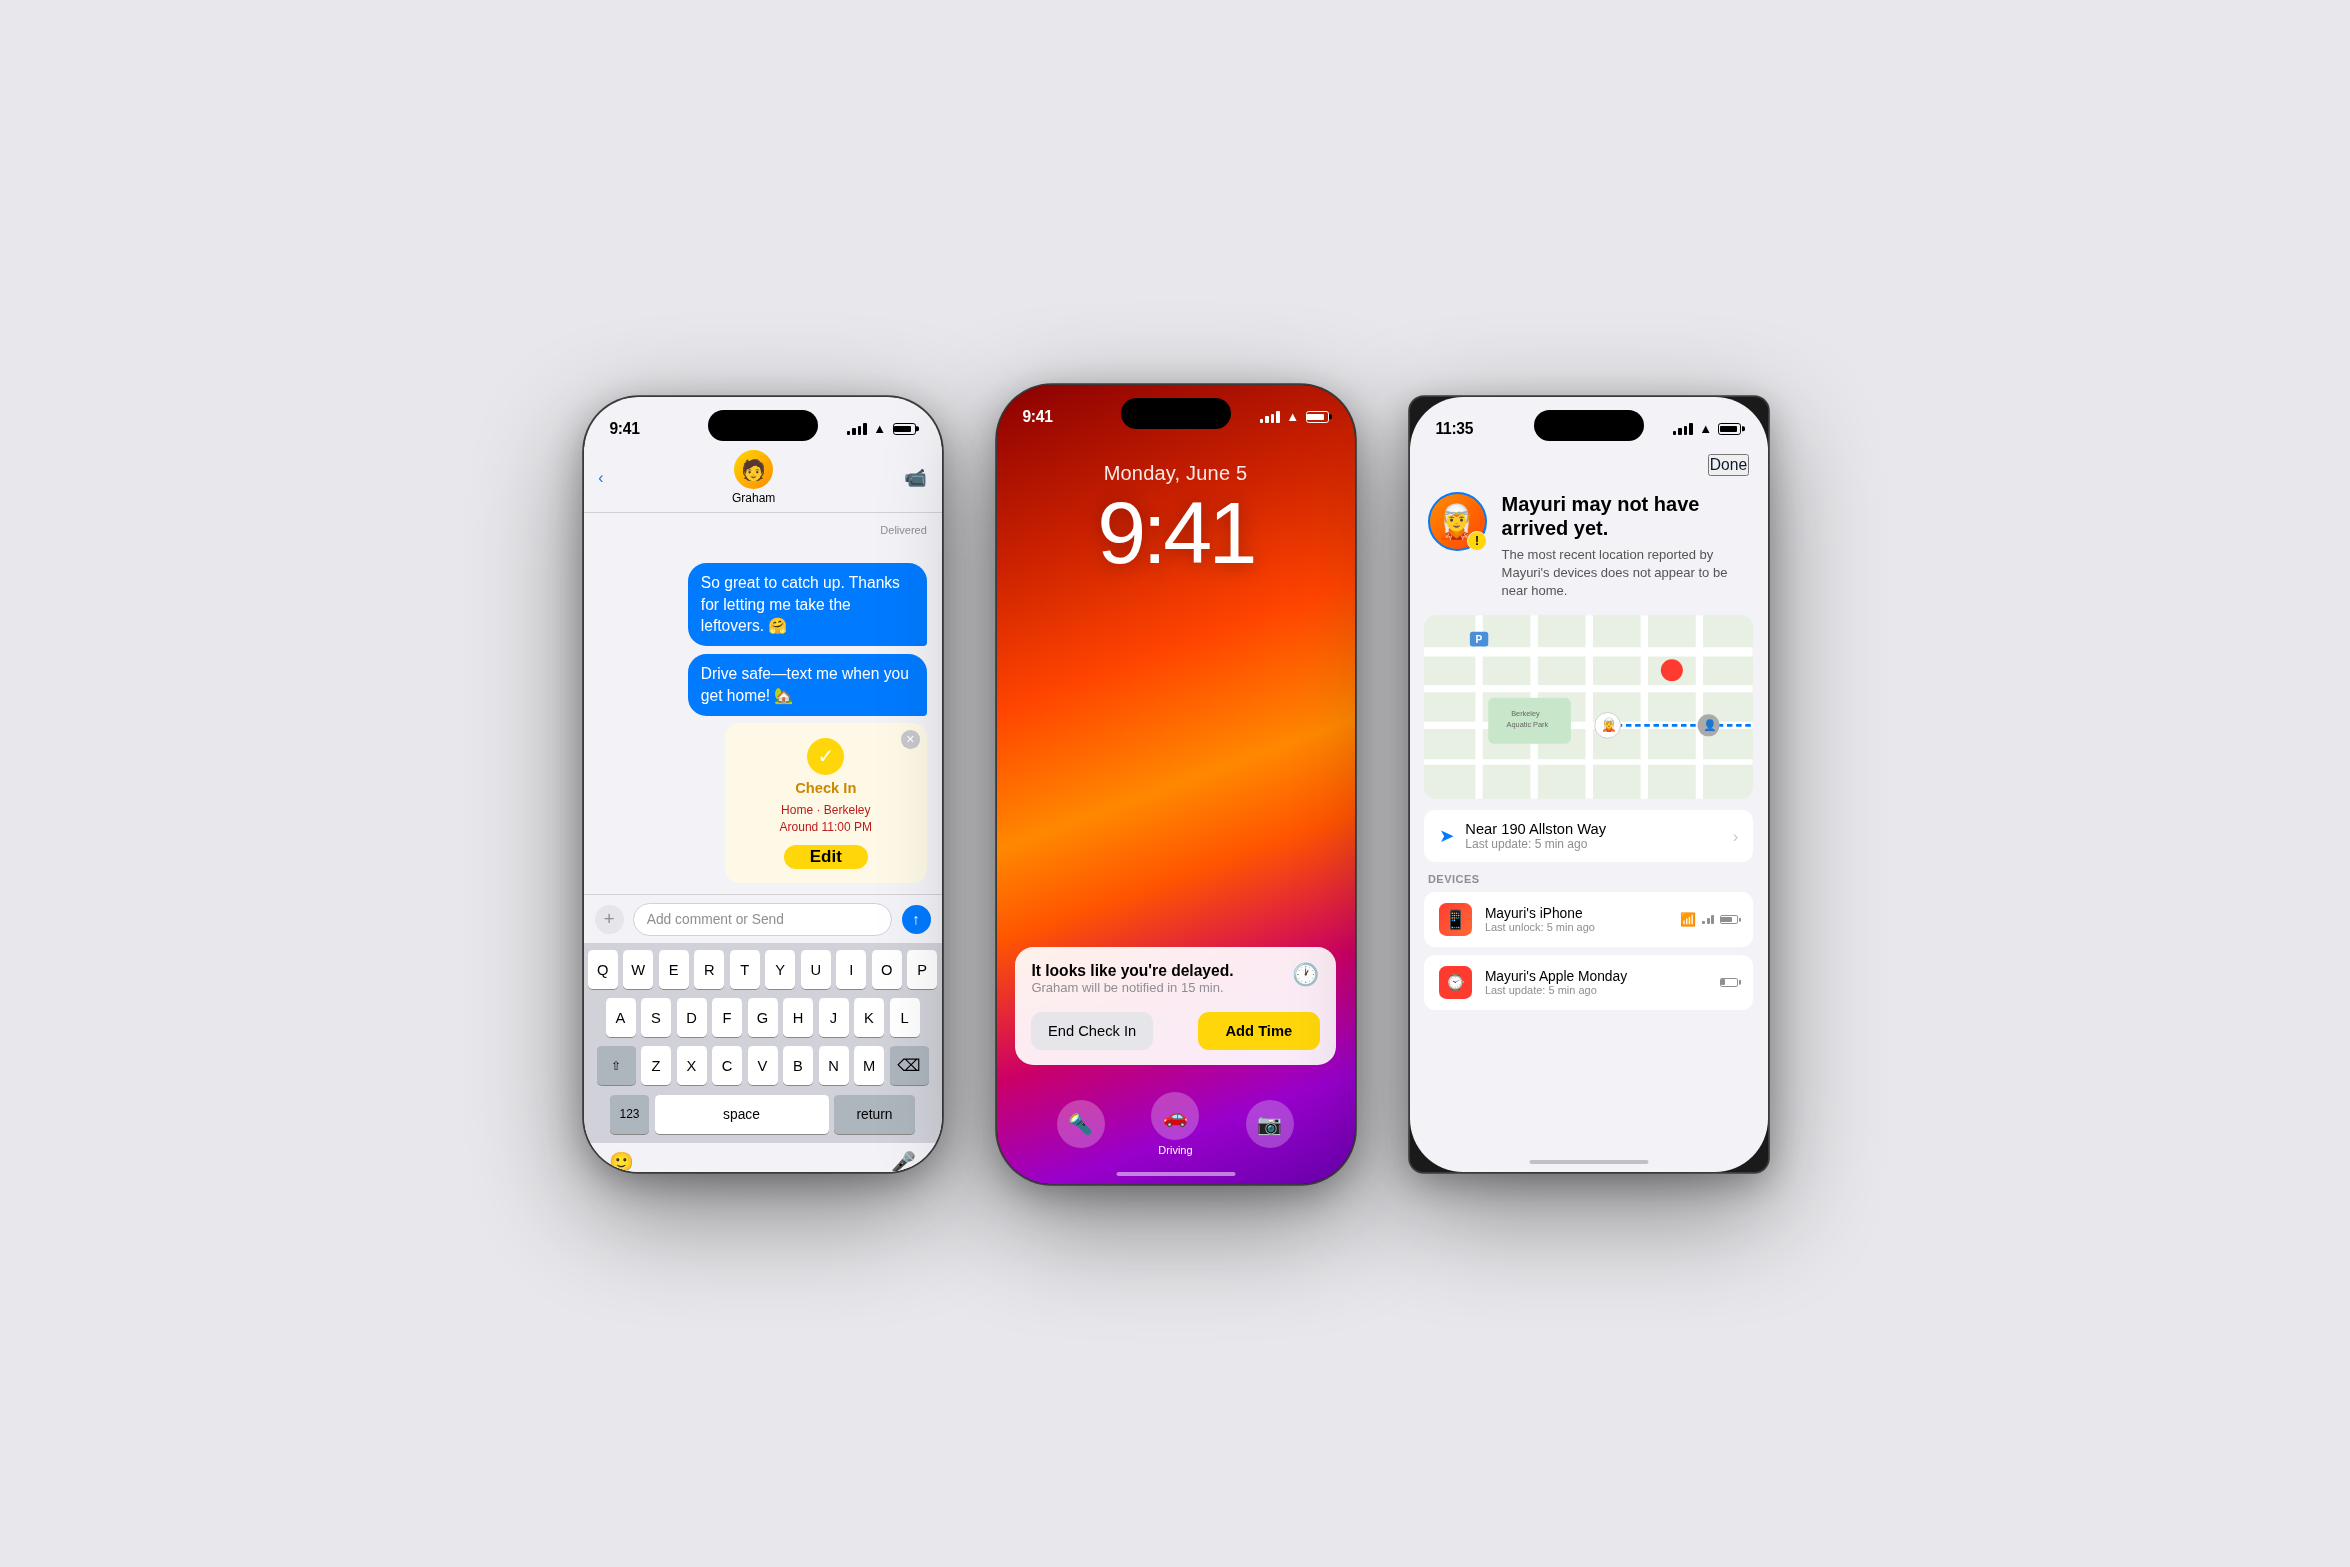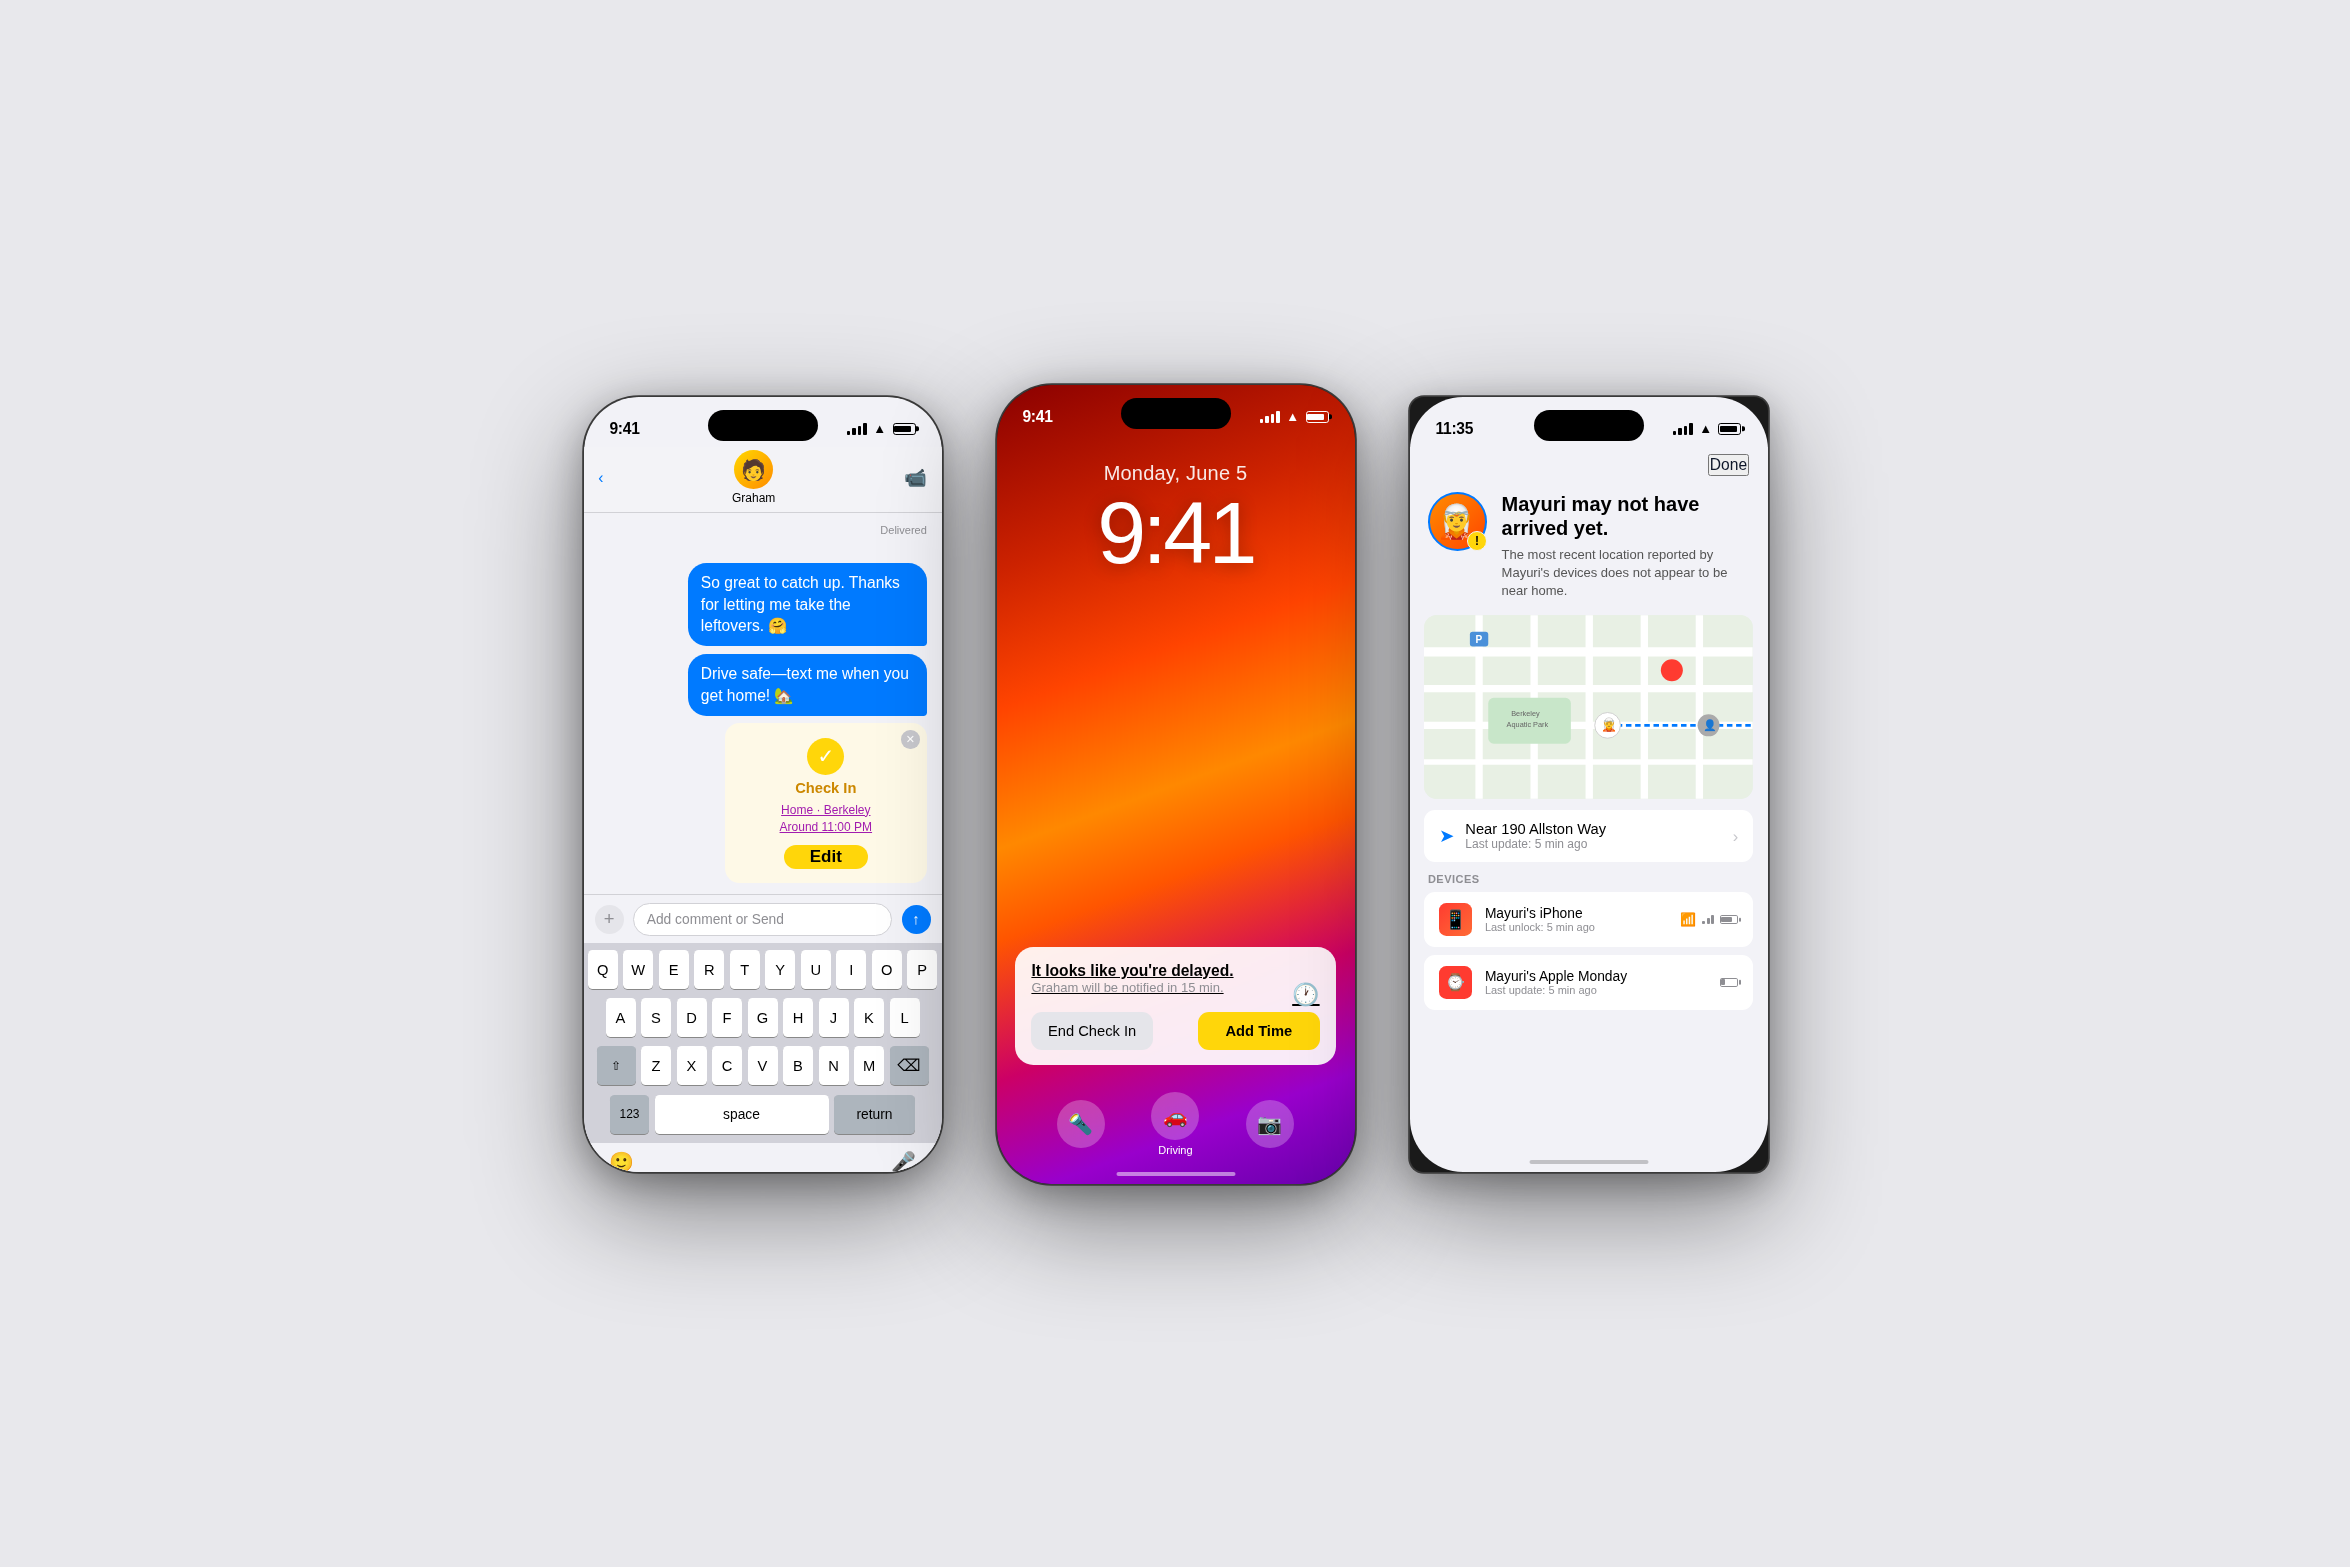--- a/index.html
+++ b/index.html
@@ -269,24 +269,23 @@
 
     .checkin-title {
       font-size: 14.7px;
       font-weight: 600;
       color: #cc8800;
       text-align: center;
     }
 
     .checkin-details {
       font-size: 12px;
-      color: #a21caf;
+      color: #b91c1c;
       text-align: center;
       line-height: 1.4;
-      text-decoration: underline;
     }
 
     .checkin-edit-btn {
       background: #ffd60a;
       color: #000;
       border: none;
       border-radius: 18.4px;
       padding: 2px 26px;
       font-size: 17px;
       font-weight: 600;
@@ -472,24 +471,23 @@
       left: 18.4px;
       right: 18.4px;
       background: rgba(255,255,255,0.92);
       backdrop-filter: blur(18.4px);
       border-radius: 18.4px;
       padding: 14.7px 16.5px;
     }
 
     .delayed-header {
       display: flex;
-      align-items: flex-end;
+      align-items: flex-start;
       justify-content: space-between;
       margin-bottom: 3.7px;
-      text-decoration: underline;
     }
 
     .delayed-title {
       font-size: 15.6px;
       font-weight: 600;
       color: #000;
     }
 
     .delayed-clock {
       font-size: 22px;

